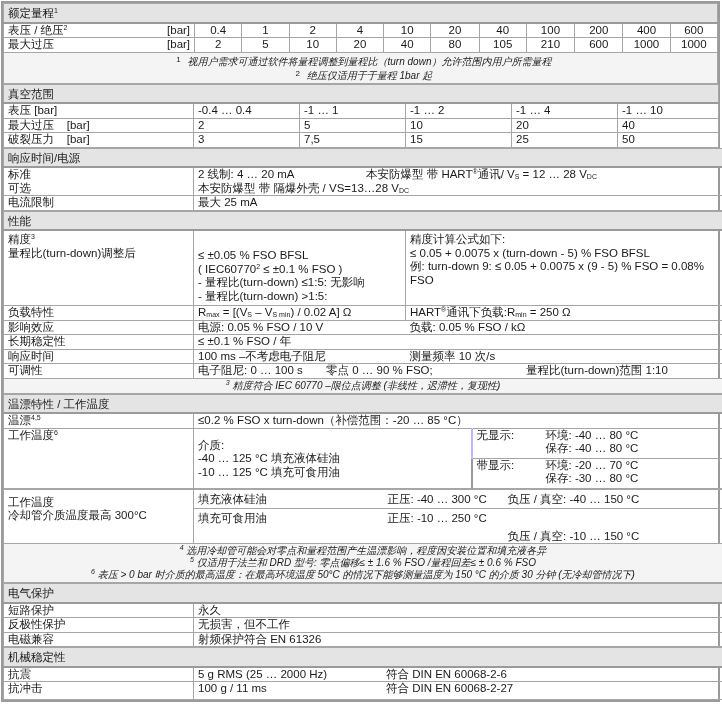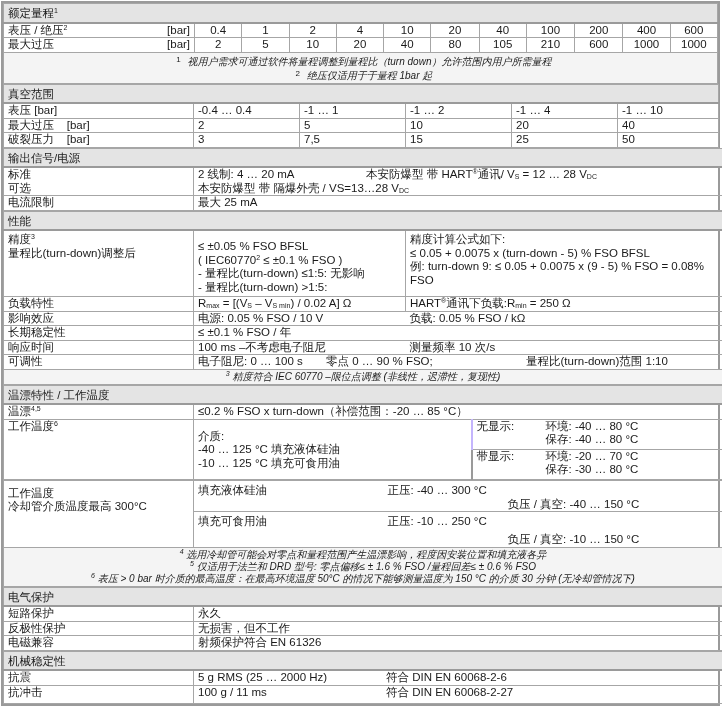--- a/index.html
+++ b/index.html
@@ -122,21 +122,21 @@
   </tbody>
     </table>
 
   <table>
     <colgroup>
         <col style="width:190px">
         <col style="width:529px">
       </colgroup>
     <tbody>
         <tr class="sec">
-          <td colspan="2">输出信号/电源</td>
+          <td colspan="2">响应时间/电源</td>
         </tr>
     <tr>
       <td>
         <div>标准</div>
         <div>可选</div>
       </td>
       <td>
         <div>
           <span class="gap" style="width:168px">2 线制: 4 … 20 mA</span><span><span>本安防爆型  带  HART</span><sup>®</sup><span>通讯/ V</span><sub>S</sub><span> = 12 … 28 V</span><sub>DC</sub></span>
         </div>
@@ -158,21 +158,21 @@
       </colgroup>
     <tbody>
         <tr class="sec">
           <td colspan="3">性能</td>
         </tr>
     <tr>
       <td style="padding-top:2px">
         <div><span>精度</span><sup>3</sup></div>
         <div>量程比(turn-down)调整后</div>
       </td>
-      <td style="padding-top:9px;padding-bottom:2px">
+      <td style="padding-top:18px;padding-bottom:2px">
         <div>≤ ±0.05 % FSO BFSL</div>
         <div><span>( IEC60770</span><sup>2</sup><span> ≤ ±0.1 % FSO )</span></div>
         <div>-  量程比(turn-down) ≤1:5:  无影响</div>
         <div>-  量程比(turn-down) &gt;1:5:</div>
       </td>
       <td style="padding-top:2px;white-space:normal">
         <div>精度计算公式如下:</div>
         <div>≤ 0.05 + 0.0075 x (turn-down - 5) % FSO BFSL</div>
         <div>例: turn-down 9: ≤ 0.05 + 0.0075 x (9 - 5) % FSO = 0.08%</div>
         <div>FSO</div>
@@ -254,21 +254,21 @@
         <col style="width:219px">
       </colgroup>
     <tbody>
         <tr>
       <td rowspan="2" style="padding-top:6px">
         <div>工作温度</div>
         <div>冷却管介质温度最高 300°C</div>
       </td>
       <td style="border-right:none;padding-top:3px;height:19px">填充液体硅油</td>
       <td style="border-left:none;border-right:none;padding-top:3px">正压: -40 … 300 °C</td>
-      <td style="border-left:none;padding-top:17px">负压  /  真空: -40 … 150 °C</td>
+      <td style="border-left:none;padding-top:3px">负压  /  真空: -40 … 150 °C</td>
     </tr>
     <tr>
       <td style="border-right:none;padding-top:3px;height:19px">填充可食用油</td>
       <td style="border-left:none;border-right:none;padding-top:3px">正压: -10 … 250 °C</td>
       <td style="border-left:none;padding-top:21px">负压  /  真空: -10 … 150 °C</td>
     </tr>
     <tr class="foot">
       <td colspan="4">
         <div><sup>4</sup> <span>选用冷却管可能会对零点和量程范围产生温漂影响，程度因安装位置和填充液各异</span></div>
         <div><sup>5</sup> <span>仅适用于法兰和 DRD 型号:  零点偏移≤ ± 1.6 % FSO /量程回差≤ ± 0.6 % FSO</span></div>

